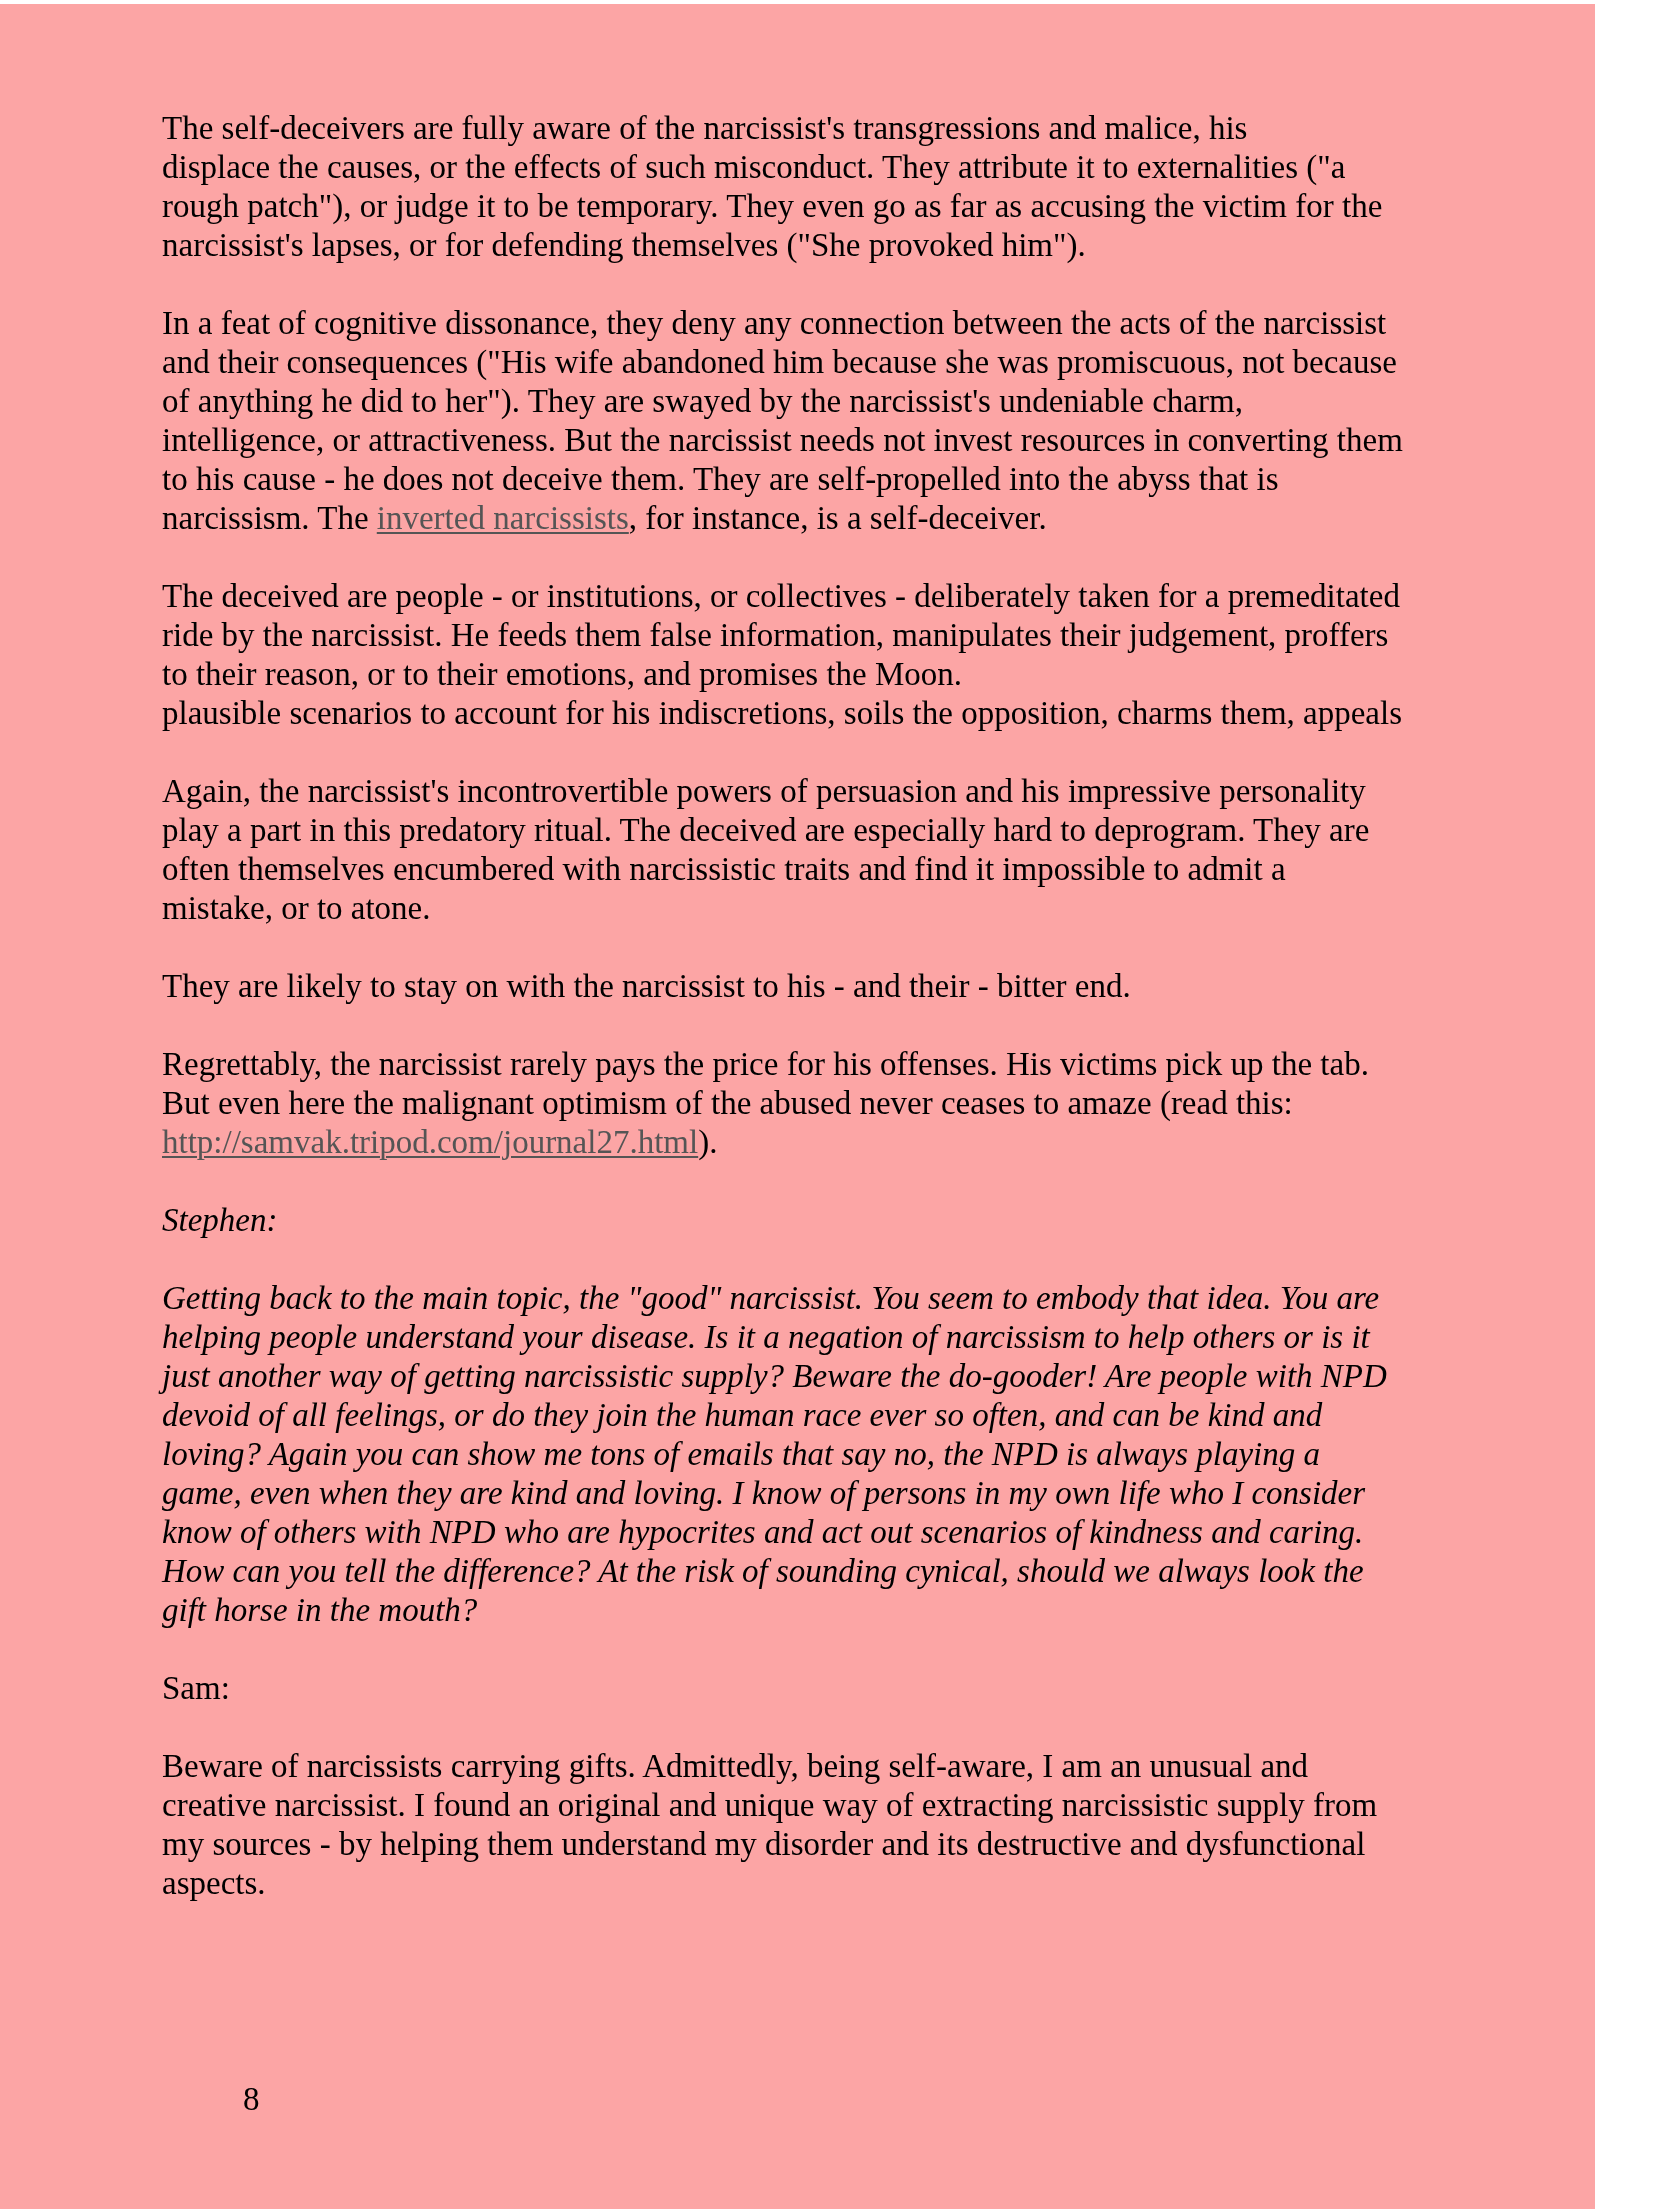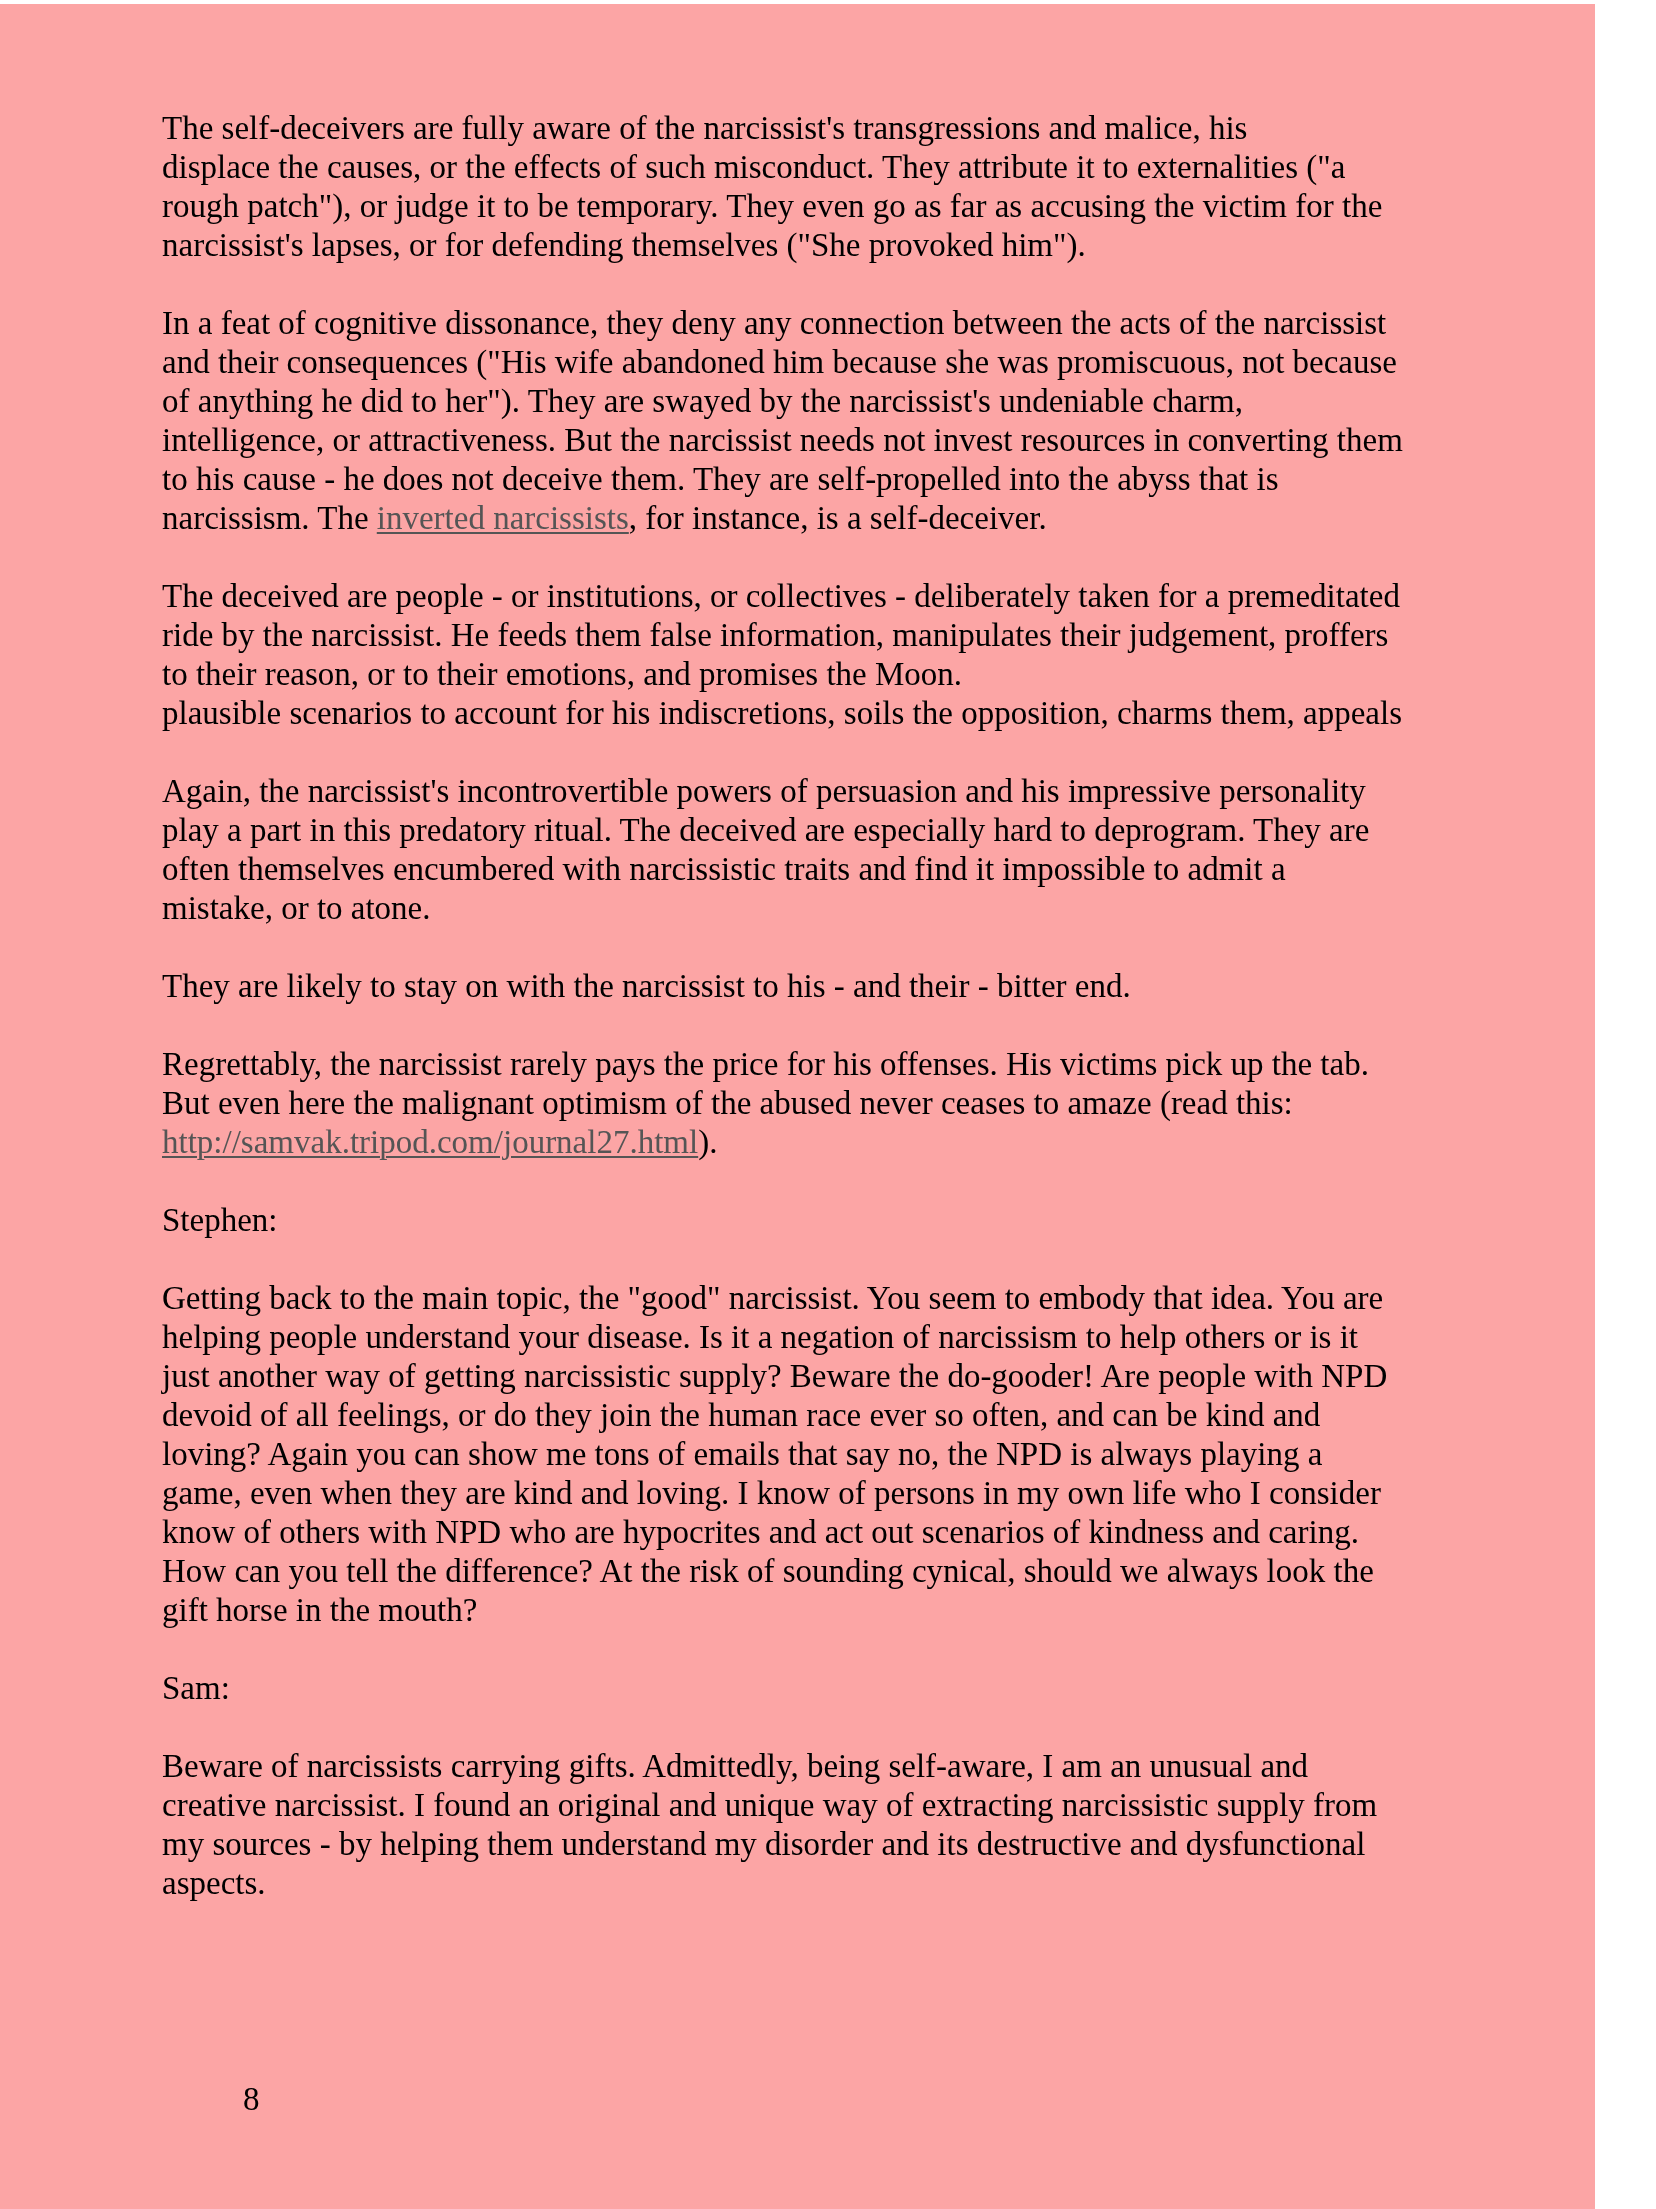--- a/index.html
+++ b/index.html
@@ -34,20 +34,21 @@
     .para {
       margin: 0 0 39px 0;
       padding: 0;
       white-space: normal;
     }
     .line {
       display: block;
       white-space: nowrap;
     }
     .italic {
+      font-style: italic;
     }
     a.doc-link {
       color: #555555;
       text-decoration-color: #555555;
       text-underline-offset: 2.8px;
       text-decoration-thickness: 1.9px;
     }
     .page-number {
       position: absolute;
       left: 243px;

